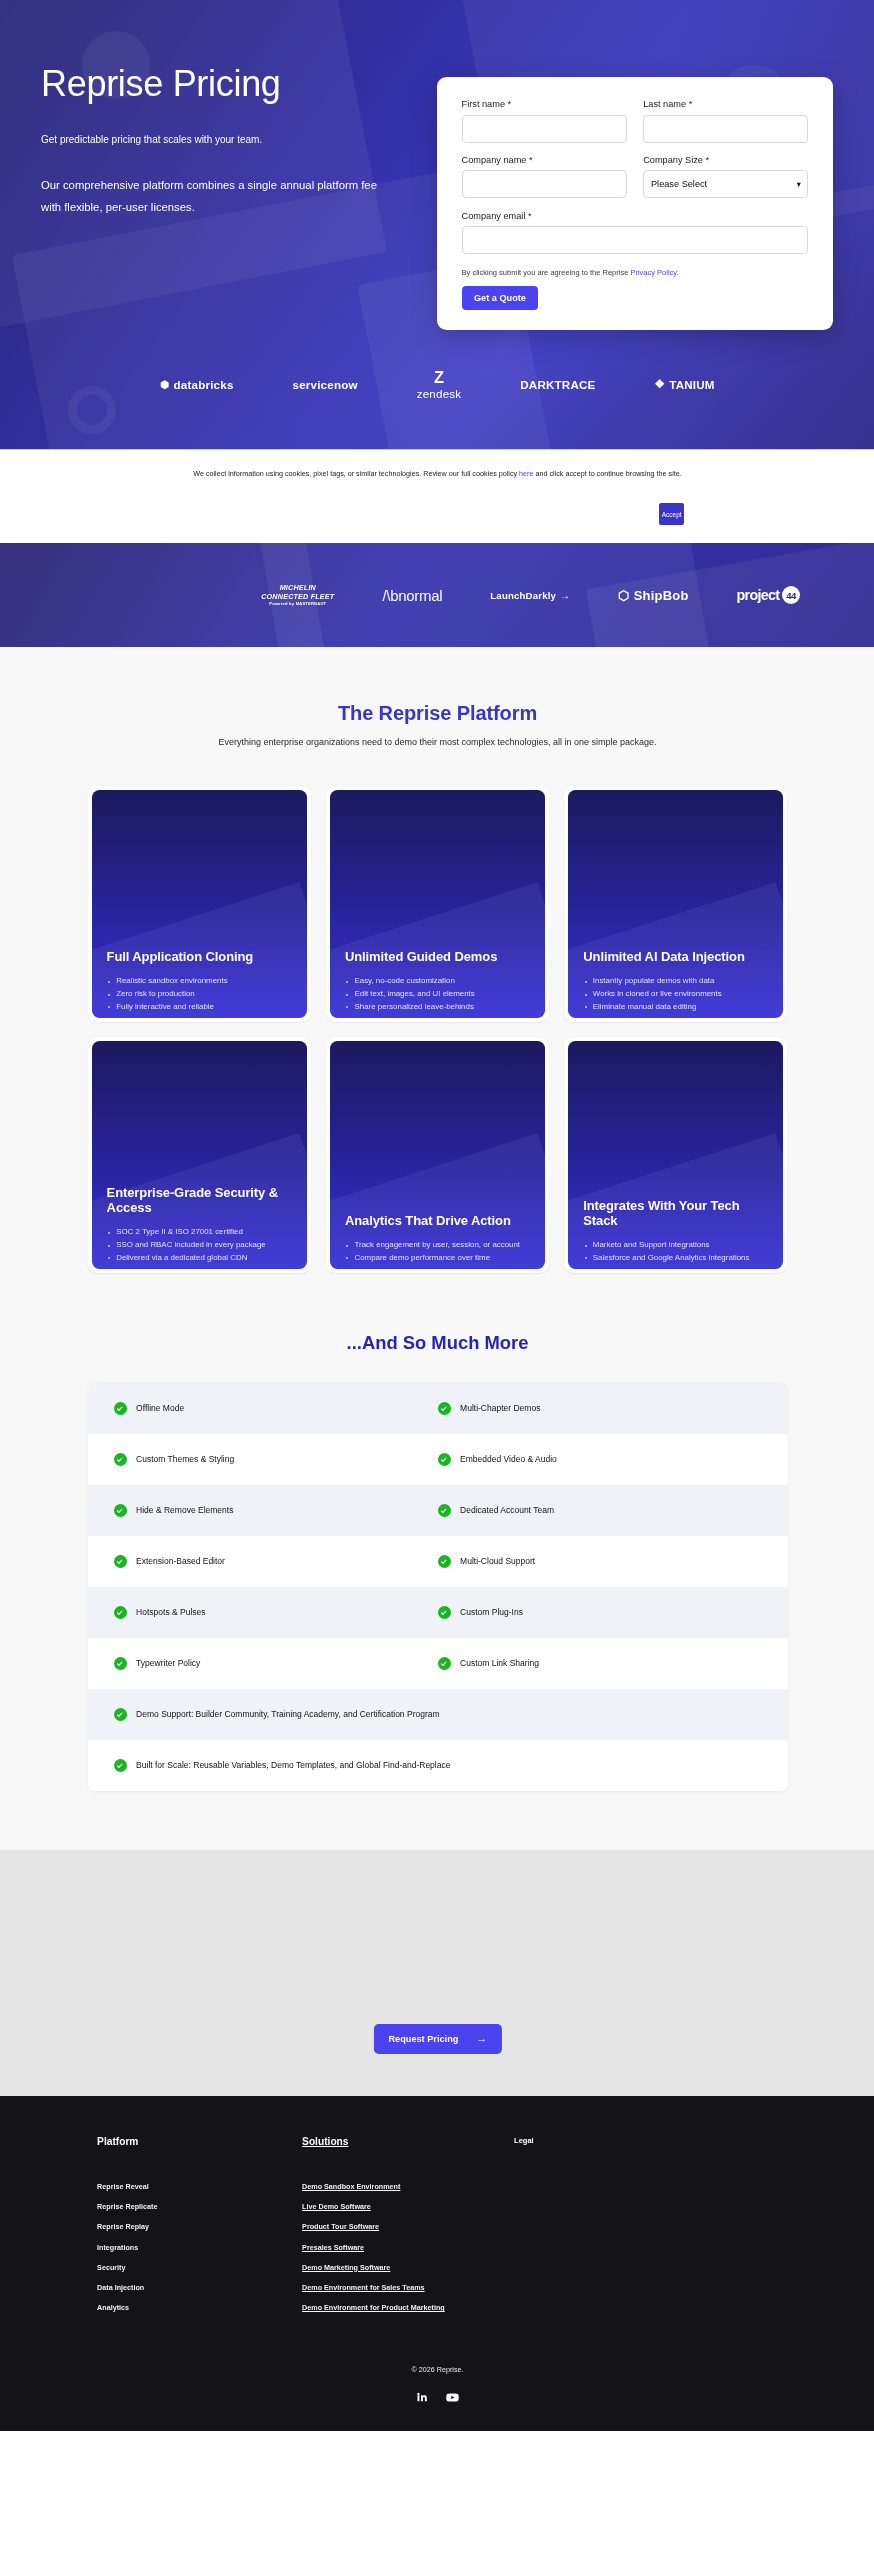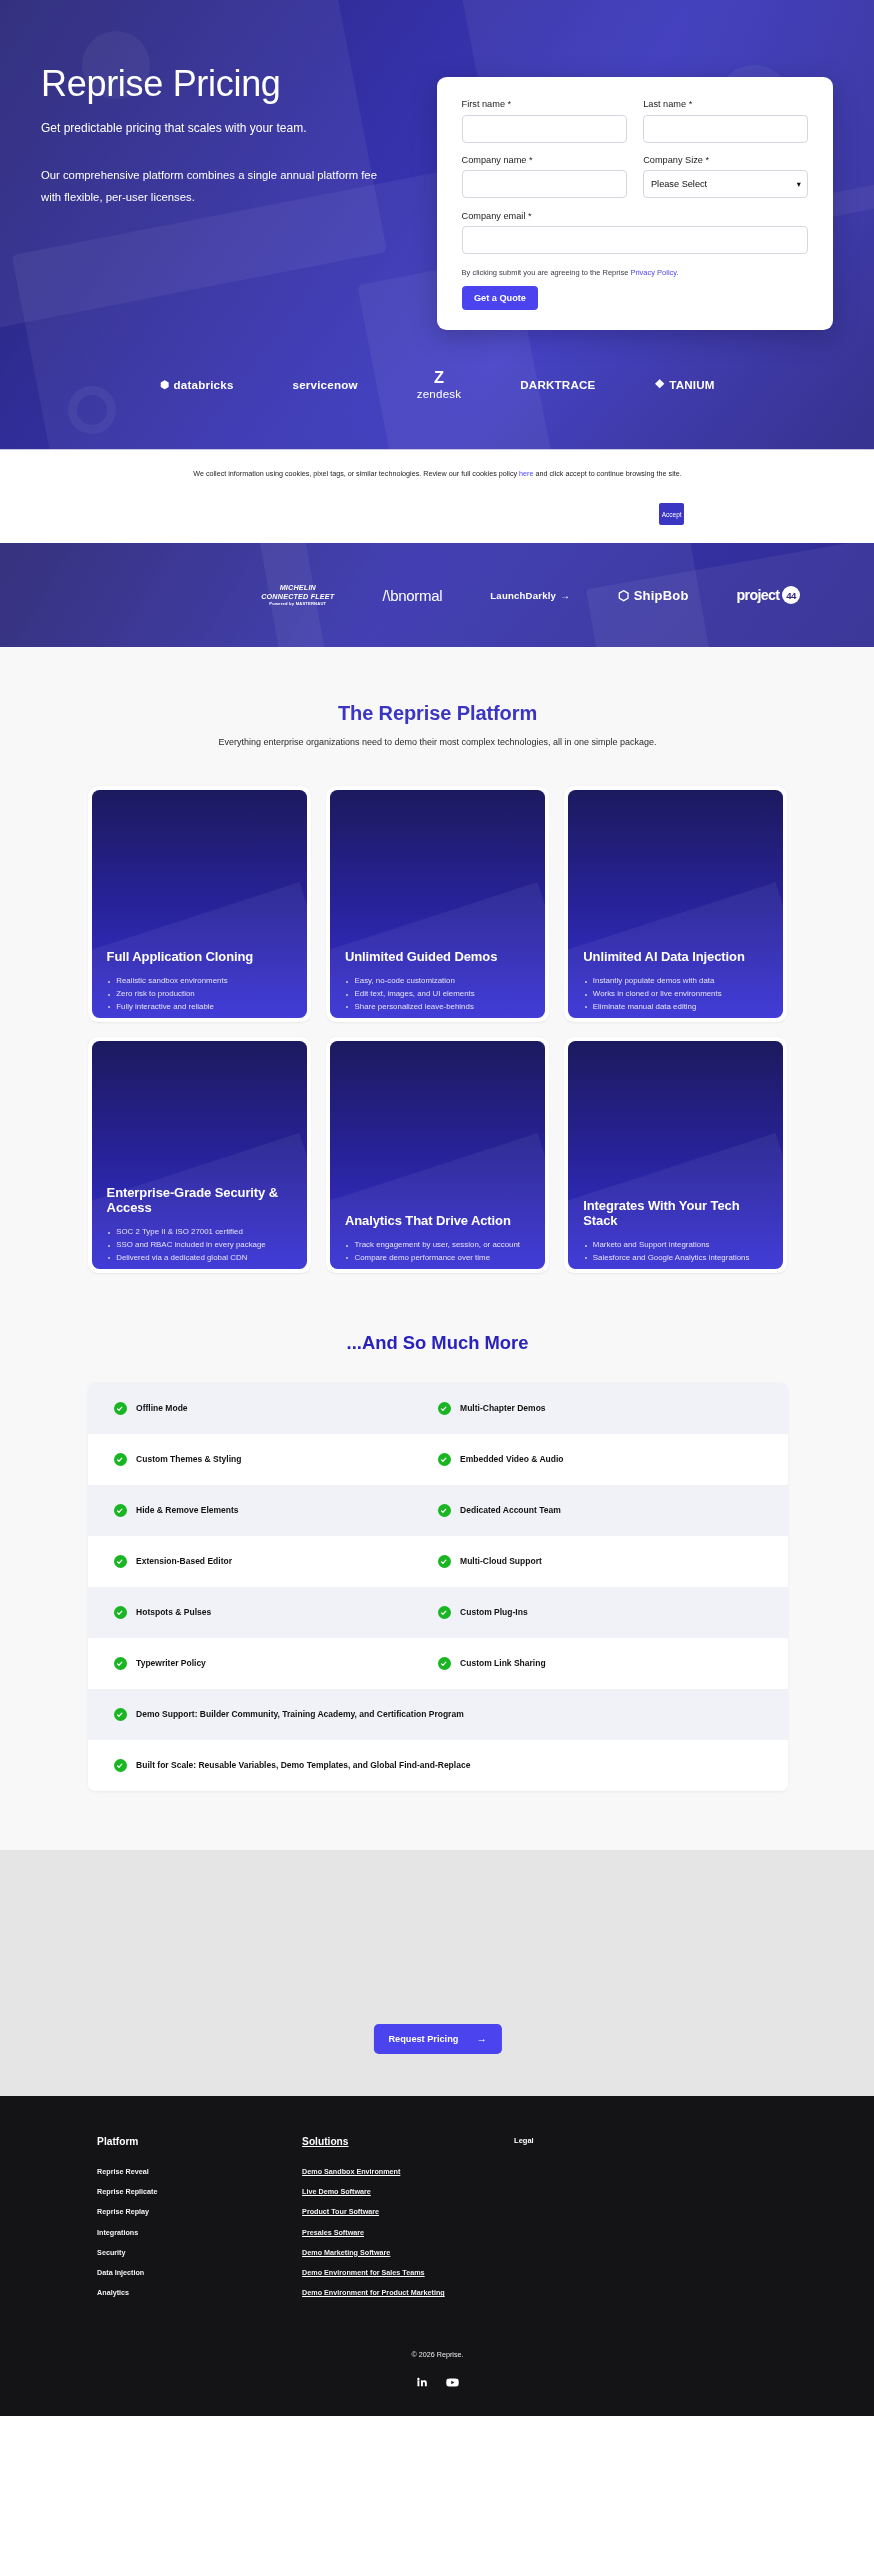--- a/index.html
+++ b/index.html
@@ -51,23 +51,23 @@
   .hero-left { width: 410px; padding-top: 65px; }
   .hero-title {
     color: #ffffff;
     font-size: 36px;
     font-weight: 400;
     letter-spacing: -0.3px;
     line-height: 1.05;
   }
   .hero-sub {
     color: #ffffff;
-    font-size: 12px;
+    font-size: 10px;
     font-weight: 300;
-    margin-top: 16px;
+    margin-top: 29px;
     line-height: 1.5;
   }
   .hero-body {
     color: #ffffff;
     font-size: 11.3px;
     font-weight: 300;
     margin-top: 27px;
     line-height: 2.0;
     max-width: 355px;
   }
@@ -333,21 +333,20 @@
     padding: 0 26px;
   }
   .frow.alt { background: #f1f2f7; }
   .fcell {
     width: 50%;
     display:flex;
     align-items:center;
     gap: 9.6px;
     font-size: 8.5px;
     color:#121212;
-    font-weight:bold;
   }
   .fcell.wide { width: 100%; }
   .check {
     width: 13px; height: 13px; border-radius: 50%;
     background: #19b522;
     display:inline-flex; align-items:center; justify-content:center;
     flex: 0 0 13px;
   }
   .check svg { display:block; }
 
@@ -392,21 +391,21 @@
     display:flex;
     padding-left: 9.6px;
   }
   .fcol { }
   .fcol.platform-col  { width: 205px; }
   .fcol.solutions-col { width: 212px; text-decoration: underline; }
   .fcol.legal-col     { width: 205px; }
   .fcol h4 {
     font-size: 10.2px;
     font-weight: 700;
-    margin-bottom: 17px;
+    margin-bottom: 32px;
     color:#fff;
   }
   .fcol.legal-col h4 { font-size: 7.5px; font-weight: 700; margin-bottom: 11px; }
   .fcol ul { list-style:none; }
   .fcol li { margin-bottom: 8.2px; }
   .fcol a {
     color:#f2f2f4;
     font-size: 7.2px;
     text-decoration:none;
     font-weight: 700;

